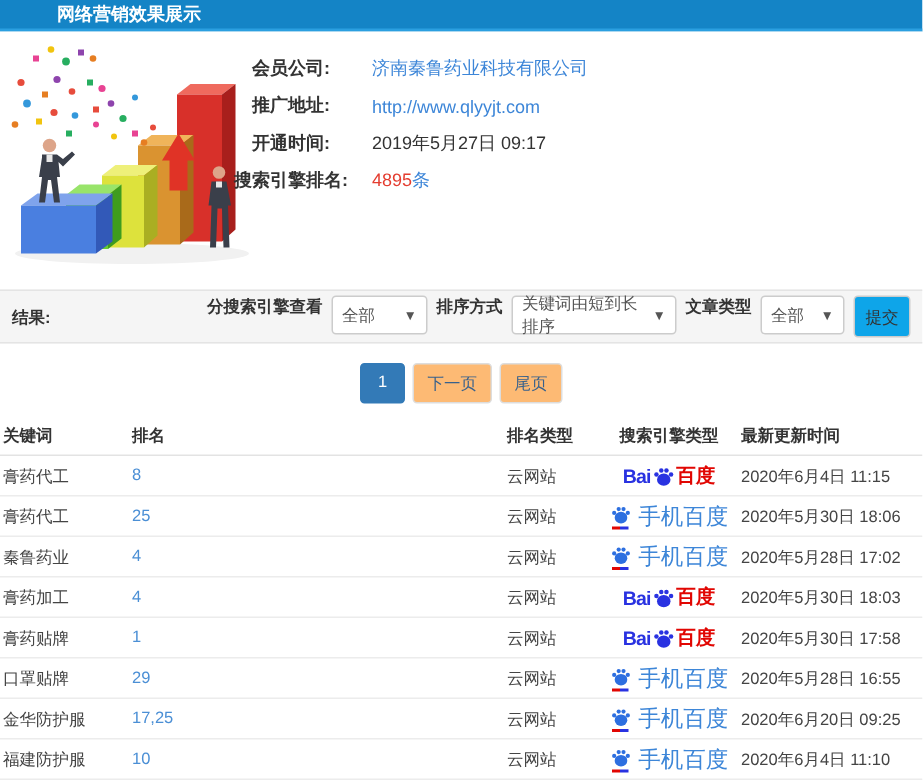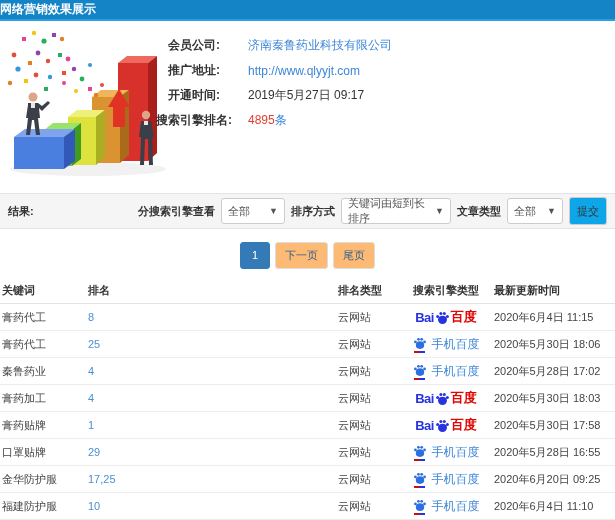--- a/index.html
+++ b/index.html
@@ -2,39 +2,39 @@
 <html><head>
 <meta charset="utf-8">
 <style>
   * { margin:0; padding:0; box-sizing:border-box; }
   html,body { width:615px; height:520px; overflow:hidden; background:#fff;
               font-family:"Liberation Sans","DejaVu Sans",sans-serif; }
 
   
   .titlebar { height:21px; background:#1484c6; border-bottom:2px solid #2b9fe0;
               color:#fff; font-size:12px; font-weight:bold; line-height:19px;
-              }
+              padding-left:38px; }
 
   
   .top-section { position:relative; height:164px; background:#fff; }
   .clipart { position:absolute; left:0; top:4px; width:176px; height:158px; }
   .info-list { position:absolute; left:148px; top:12px; font-size:12px; }
   .info-row { display:flex; align-items:center; height:25px; }
   .info-label { width:92px; text-align:center; color:#333; font-weight:bold; }
   .info-value { margin-left:8px; color:#333; }
   .link { color:#3d86d8; text-decoration:none; cursor:pointer; }
   .red { color:#e43d30; }
   .blue { color:#3d86d8; }
 
   
   .filter-bar { margin-top:8px; height:36px; background:#f5f5f5;
                 border-top:1px solid #e4e4e4; border-bottom:1px solid #e4e4e4;
                 display:flex; align-items:center; padding:0 8px; font-size:11px; color:#333; }
   .filter-bar .result-label { font-weight:bold; }
-  .filter-controls { margin-left:auto; display:flex; align-items:center; gap:6px; }
+  .filter-controls { margin-left:auto; display:flex; gap:6px; }
   .filter-controls .flabel { font-weight:bold; white-space:nowrap; }
   .select { background:#fff; border:1px solid #ccc; border-radius:3px; height:26px;
             display:flex; align-items:center; padding:0 6px; color:#555; cursor:pointer;
             justify-content:space-between; }
   .select .caret { font-size:9px; color:#555; margin-left:6px; }
   .sel-engine { width:64px; }
   .sel-sort { width:110px; }
   .sel-article { width:56px; }
   .submit-btn { height:28px; width:38px; background:#0ea5e9; border:1px solid #ccc;
                 border-radius:3px; font-size:11px; color:#333; cursor:pointer; }
@@ -55,21 +55,21 @@
   .c-kw { width:86px; }
   .c-rank { width:250px; }
   .c-rtype { width:60px; }
   .c-engine { width:96px; display:flex; align-items:center; justify-content:center; }
   .c-time { flex:1; }
   .rank-link { color:#4b8fd5; cursor:pointer; }
   .baidu-logo { display:flex; align-items:center; font-weight:bold; font-size:13px; }
   .baidu-logo .bd-en { color:#2932e1; letter-spacing:-0.5px; }
   .baidu-logo .bd-cn { color:#e10602; }
   .paw { width:15px; height:15px; margin:0 1px; }
-  .mobile-baidu { display:flex; align-items:center; gap:4px; font-size:12px; color:#3d86d8; }
+  .mobile-baidu { display:flex; align-items:center; gap:4px; font-size:15px; color:#3d86d8; }
   .mb-icon { position:relative; width:15px; height:17px; }
   .mb-icon .paw { width:14px; height:14px; margin:0; }
   .mb-underline { position:absolute; left:1px; bottom:0; width:11px; height:2px;
                   background:linear-gradient(90deg,#e10602 50%,#2932e1 50%); }
 </style>
 </head>
 <body>
 
 <div class="titlebar">
   <span>网络营销效果展示</span>

